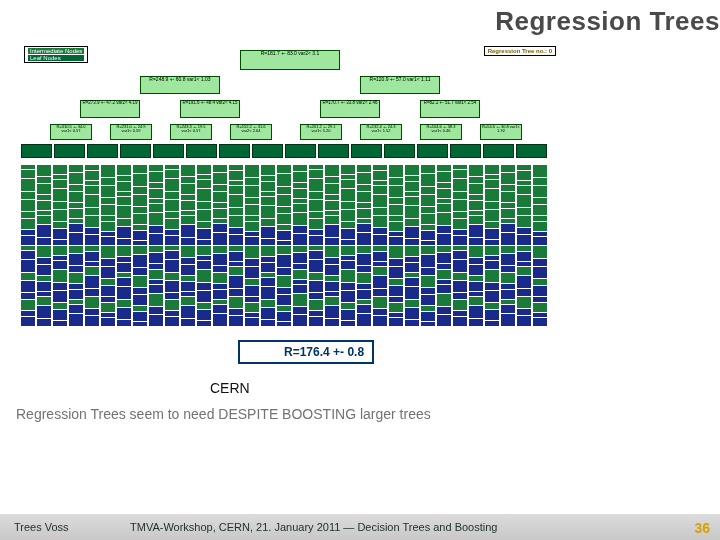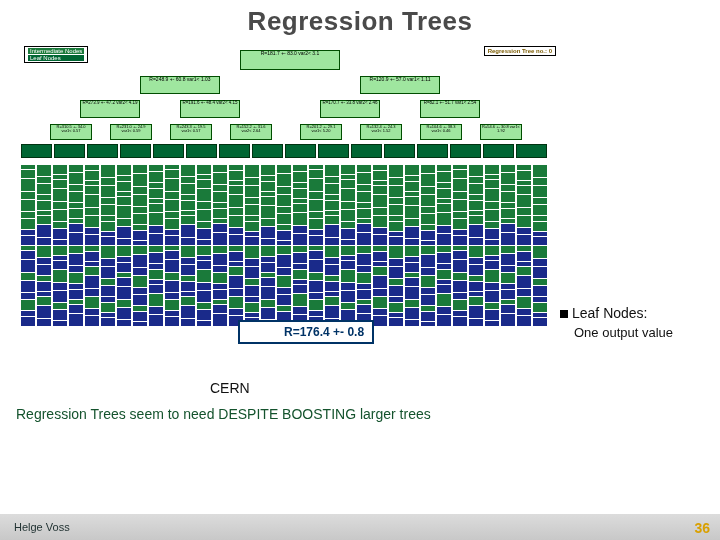--- a/index.html
+++ b/index.html
@@ -1,43 +1,43 @@
 <!DOCTYPE html>
 <html><head>
 <meta charset="utf-8">
 <style>
   * { margin: 0; padding: 0; box-sizing: border-box; }
   html, body { width: 720px; height: 540px; font-family: Arial, Helvetica, sans-serif; background: #fff; overflow: hidden; }
   .slide { width: 720px; height: 540px; position: relative; }
-  .title { text-align: center; font-size: 26px; font-weight: bold; color: #4a4a4a; padding-top: 6px; letter-spacing: 0.5px; }
+  .title { text-align: right; font-size: 26px; font-weight: bold; color: #4a4a4a; padding-top: 6px; letter-spacing: 0.5px; }
   .figure { position: absolute; top: 44px; left: 20px; width: 540px; height: 330px; background: #fff; }
   .legend-box { position: absolute; background: #fff; border: 1px solid #000; font-size: 6px; padding: 1px 3px; }
   .legend-left { top: 2px; left: 4px; }
   .legend-right { top: 2px; right: 4px; color: #7a5a00; font-weight: bold; }
   .tree { position: absolute; top: 0; left: 0; width: 540px; height: 330px; }
   .node { position: absolute; text-align: center; font-size: 5px; color: #000; line-height: 1.1; border: 1px solid #004d00; }
   .node.green { background: #9fe69f; }
   .node.root { top: 6px; left: 220px; width: 100px; height: 20px; }
   .node.l1 { width: 80px; height: 18px; top: 32px; }
   .node.l2 { width: 60px; height: 18px; top: 56px; font-size: 4.5px; }
   .node.l3 { width: 42px; height: 16px; top: 80px; font-size: 4px; }
   .leafrow { position: absolute; top: 100px; left: 0; width: 540px; height: 16px; }
   .leaf { display: inline-block; width: 31px; height: 14px; margin: 0 1px; background: #006633; border: 1px solid #003311; color: #fff; font-size: 3px; text-align: center; vertical-align: top; }
   .deep { position: absolute; top: 120px; left: 0; width: 540px; height: 200px; overflow: hidden; }
   .deep-col { display: inline-block; width: 16px; height: 200px; vertical-align: top; }
   .deep-seg { width: 14px; margin: 1px auto; }
   .seg-g { background: #1a7a3a; }
   .seg-b { background: #1a2a8a; }
   .zoom-box { position: absolute; background: #fff; border: 2px solid #003366; color: #003366; font-weight: bold; text-align: center; font-size: 12px; padding: 3px 8px; }
-  .zoom-main { top: 320px; left: 238px; padding-left: 44px; }
+  .zoom-main { top: 340px; left: 238px; padding-left: 44px; }
   .zoom-label { position: absolute; top: 380px; left: 210px; font-size: 14px; color: #111; }
   .bullet-area { position: absolute; top: 305px; left: 560px; width: 150px; font-size: 14px; color: #111; }
   .bullet-area .sq { display: inline-block; width: 8px; height: 8px; background: #000; margin-right: 4px; vertical-align: 0px; }
   .bullet-area .sub { margin-left: 14px; margin-top: 4px; font-size: 13px; }
-  .body-text { position: absolute; top: 406px; left: 16px; font-size: 14px; color: #14532d; }
+  .body-text { position: absolute; top: 406px; left: 16px; font-size: 14px; color: #737373; }
   .footer { position: absolute; bottom: 0; left: 0; width: 720px; height: 26px; background: linear-gradient(#dcdcdc,#c8c8c8); font-size: 11px; color: #233; display: flex; align-items: center; }
   .footer .author { padding-left: 14px; width: 120px; }
   .footer .mid { flex: 1; text-align: left; padding-left: 10px; }
   .footer .num { position: absolute; right: 10px; bottom: 4px; color: #d9a000; font-weight: bold; font-size: 14px; }
 </style>
 </head>
 <body>
 
 <div class="slide">
   <div class="title">Regression Trees</div>
@@ -82,24 +82,21 @@
 var1&lt; 1.92</div>
 
       <div class="leafrow" id="leafrow"><div class="leaf"></div><div class="leaf"></div><div class="leaf"></div><div class="leaf"></div><div class="leaf"></div><div class="leaf"></div><div class="leaf"></div><div class="leaf"></div><div class="leaf"></div><div class="leaf"></div><div class="leaf"></div><div class="leaf"></div><div class="leaf"></div><div class="leaf"></div><div class="leaf"></div><div class="leaf"></div></div>
       <div class="deep" id="deep"><div class="deep-col"><div class="deep-seg seg-g" style="height: 4px;"></div><div class="deep-seg seg-g" style="height: 8px;"></div><div class="deep-seg seg-g" style="height: 12px;"></div><div class="deep-seg seg-g" style="height: 7px;"></div><div class="deep-seg seg-g" style="height: 11px;"></div><div class="deep-seg seg-g" style="height: 6px;"></div><div class="deep-seg seg-g" style="height: 10px;"></div><div class="deep-seg seg-b" style="height: 5px;"></div><div class="deep-seg seg-b" style="height: 9px;"></div><div class="deep-seg seg-g" style="height: 4px;"></div><div class="deep-seg seg-b" style="height: 8px;"></div><div class="deep-seg seg-b" style="height: 12px;"></div><div class="deep-seg seg-g" style="height: 7px;"></div><div class="deep-seg seg-b" style="height: 11px;"></div><div class="deep-seg seg-b" style="height: 6px;"></div><div class="deep-seg seg-g" style="height: 10px;"></div><div class="deep-seg seg-b" style="height: 5px;"></div><div class="deep-seg seg-b" style="height: 9px;"></div></div><div class="deep-col"><div class="deep-seg seg-g" style="height: 11px;"></div><div class="deep-seg seg-g" style="height: 6px;"></div><div class="deep-seg seg-g" style="height: 10px;"></div><div class="deep-seg seg-g" style="height: 5px;"></div><div class="deep-seg seg-g" style="height: 9px;"></div><div class="deep-seg seg-g" style="height: 4px;"></div><div class="deep-seg seg-g" style="height: 8px;"></div><div class="deep-seg seg-b" style="height: 12px;"></div><div class="deep-seg seg-b" style="height: 7px;"></div><div class="deep-seg seg-g" style="height: 11px;"></div><div class="deep-seg seg-b" style="height: 6px;"></div><div class="deep-seg seg-b" style="height: 10px;"></div><div class="deep-seg seg-g" style="height: 5px;"></div><div class="deep-seg seg-b" style="height: 9px;"></div><div class="deep-seg seg-b" style="height: 4px;"></div><div class="deep-seg seg-g" style="height: 8px;"></div><div class="deep-seg seg-b" style="height: 12px;"></div><div class="deep-seg seg-b" style="height: 7px;"></div></div><div class="deep-col"><div class="deep-seg seg-g" style="height: 9px;"></div><div class="deep-seg seg-g" style="height: 4px;"></div><div class="deep-seg seg-g" style="height: 8px;"></div><div class="deep-seg seg-g" style="height: 12px;"></div><div class="deep-seg seg-g" style="height: 7px;"></div><div class="deep-seg seg-g" style="height: 11px;"></div><div class="deep-seg seg-g" style="height: 6px;"></div><div class="deep-seg seg-b" style="height: 10px;"></div><div class="deep-seg seg-b" style="height: 5px;"></div><div class="deep-seg seg-g" style="height: 9px;"></div><div class="deep-seg seg-b" style="height: 4px;"></div><div class="deep-seg seg-b" style="height: 8px;"></div><div class="deep-seg seg-g" style="height: 12px;"></div><div class="deep-seg seg-b" style="height: 7px;"></div><div class="deep-seg seg-b" style="height: 11px;"></div><div class="deep-seg seg-g" style="height: 6px;"></div><div class="deep-seg seg-b" style="height: 10px;"></div><div class="deep-seg seg-b" style="height: 5px;"></div></div><div class="deep-col"><div class="deep-seg seg-g" style="height: 7px;"></div><div class="deep-seg seg-g" style="height: 11px;"></div><div class="deep-seg seg-g" style="height: 6px;"></div><div class="deep-seg seg-g" style="height: 10px;"></div><div class="deep-seg seg-g" style="height: 5px;"></div><div class="deep-seg seg-g" style="height: 9px;"></div><div class="deep-seg seg-g" style="height: 4px;"></div><div class="deep-seg seg-b" style="height: 8px;"></div><div class="deep-seg seg-b" style="height: 12px;"></div><div class="deep-seg seg-g" style="height: 7px;"></div><div class="deep-seg seg-b" style="height: 11px;"></div><div class="deep-seg seg-b" style="height: 6px;"></div><div class="deep-seg seg-g" style="height: 10px;"></div><div class="deep-seg seg-b" style="height: 5px;"></div><div class="deep-seg seg-b" style="height: 9px;"></div><div class="deep-seg seg-g" style="height: 4px;"></div><div class="deep-seg seg-b" style="height: 8px;"></div><div class="deep-seg seg-b" style="height: 12px;"></div></div><div class="deep-col"><div class="deep-seg seg-g" style="height: 5px;"></div><div class="deep-seg seg-g" style="height: 9px;"></div><div class="deep-seg seg-g" style="height: 4px;"></div><div class="deep-seg seg-g" style="height: 8px;"></div><div class="deep-seg seg-g" style="height: 12px;"></div><div class="deep-seg seg-g" style="height: 7px;"></div><div class="deep-seg seg-g" style="height: 11px;"></div><div class="deep-seg seg-b" style="height: 6px;"></div><div class="deep-seg seg-b" style="height: 10px;"></div><div class="deep-seg seg-g" style="height: 5px;"></div><div class="deep-seg seg-b" style="height: 9px;"></div><div class="deep-seg seg-b" style="height: 4px;"></div><div class="deep-seg seg-g" style="height: 8px;"></div><div class="deep-seg seg-b" style="height: 12px;"></div><div class="deep-seg seg-b" style="height: 7px;"></div><div class="deep-seg seg-g" style="height: 11px;"></div><div class="deep-seg seg-b" style="height: 6px;"></div><div class="deep-seg seg-b" style="height: 10px;"></div></div><div class="deep-col"><div class="deep-seg seg-g" style="height: 12px;"></div><div class="deep-seg seg-g" style="height: 7px;"></div><div class="deep-seg seg-g" style="height: 11px;"></div><div class="deep-seg seg-g" style="height: 6px;"></div><div class="deep-seg seg-g" style="height: 10px;"></div><div class="deep-seg seg-g" style="height: 5px;"></div><div class="deep-seg seg-g" style="height: 9px;"></div><div class="deep-seg seg-b" style="height: 4px;"></div><div class="deep-seg seg-b" style="height: 8px;"></div><div class="deep-seg seg-g" style="height: 12px;"></div><div class="deep-seg seg-b" style="height: 7px;"></div><div class="deep-seg seg-b" style="height: 11px;"></div><div class="deep-seg seg-g" style="height: 6px;"></div><div class="deep-seg seg-b" style="height: 10px;"></div><div class="deep-seg seg-b" style="height: 5px;"></div><div class="deep-seg seg-g" style="height: 9px;"></div><div class="deep-seg seg-b" style="height: 4px;"></div><div class="deep-seg seg-b" style="height: 8px;"></div></div><div class="deep-col"><div class="deep-seg seg-g" style="height: 10px;"></div><div class="deep-seg seg-g" style="height: 5px;"></div><div class="deep-seg seg-g" style="height: 9px;"></div><div class="deep-seg seg-g" style="height: 4px;"></div><div class="deep-seg seg-g" style="height: 8px;"></div><div class="deep-seg seg-g" style="height: 12px;"></div><div class="deep-seg seg-g" style="height: 7px;"></div><div class="deep-seg seg-b" style="height: 11px;"></div><div class="deep-seg seg-b" style="height: 6px;"></div><div class="deep-seg seg-g" style="height: 10px;"></div><div class="deep-seg seg-b" style="height: 5px;"></div><div class="deep-seg seg-b" style="height: 9px;"></div><div class="deep-seg seg-g" style="height: 4px;"></div><div class="deep-seg seg-b" style="height: 8px;"></div><div class="deep-seg seg-b" style="height: 12px;"></div><div class="deep-seg seg-g" style="height: 7px;"></div><div class="deep-seg seg-b" style="height: 11px;"></div><div class="deep-seg seg-b" style="height: 6px;"></div></div><div class="deep-col"><div class="deep-seg seg-g" style="height: 8px;"></div><div class="deep-seg seg-g" style="height: 12px;"></div><div class="deep-seg seg-g" style="height: 7px;"></div><div class="deep-seg seg-g" style="height: 11px;"></div><div class="deep-seg seg-g" style="height: 6px;"></div><div class="deep-seg seg-g" style="height: 10px;"></div><div class="deep-seg seg-g" style="height: 5px;"></div><div class="deep-seg seg-b" style="height: 9px;"></div><div class="deep-seg seg-b" style="height: 4px;"></div><div class="deep-seg seg-g" style="height: 8px;"></div><div class="deep-seg seg-b" style="height: 12px;"></div><div class="deep-seg seg-b" style="height: 7px;"></div><div class="deep-seg seg-g" style="height: 11px;"></div><div class="deep-seg seg-b" style="height: 6px;"></div><div class="deep-seg seg-b" style="height: 10px;"></div><div class="deep-seg seg-g" style="height: 5px;"></div><div class="deep-seg seg-b" style="height: 9px;"></div><div class="deep-seg seg-b" style="height: 4px;"></div></div><div class="deep-col"><div class="deep-seg seg-g" style="height: 6px;"></div><div class="deep-seg seg-g" style="height: 10px;"></div><div class="deep-seg seg-g" style="height: 5px;"></div><div class="deep-seg seg-g" style="height: 9px;"></div><div class="deep-seg seg-g" style="height: 4px;"></div><div class="deep-seg seg-g" style="height: 8px;"></div><div class="deep-seg seg-g" style="height: 12px;"></div><div class="deep-seg seg-b" style="height: 7px;"></div><div class="deep-seg seg-b" style="height: 11px;"></div><div class="deep-seg seg-g" style="height: 6px;"></div><div class="deep-seg seg-b" style="height: 10px;"></div><div class="deep-seg seg-b" style="height: 5px;"></div><div class="deep-seg seg-g" style="height: 9px;"></div><div class="deep-seg seg-b" style="height: 4px;"></div><div class="deep-seg seg-b" style="height: 8px;"></div><div class="deep-seg seg-g" style="height: 12px;"></div><div class="deep-seg seg-b" style="height: 7px;"></div><div class="deep-seg seg-b" style="height: 11px;"></div></div><div class="deep-col"><div class="deep-seg seg-g" style="height: 4px;"></div><div class="deep-seg seg-g" style="height: 8px;"></div><div class="deep-seg seg-g" style="height: 12px;"></div><div class="deep-seg seg-g" style="height: 7px;"></div><div class="deep-seg seg-g" style="height: 11px;"></div><div class="deep-seg seg-g" style="height: 6px;"></div><div class="deep-seg seg-g" style="height: 10px;"></div><div class="deep-seg seg-b" style="height: 5px;"></div><div class="deep-seg seg-b" style="height: 9px;"></div><div class="deep-seg seg-g" style="height: 4px;"></div><div class="deep-seg seg-b" style="height: 8px;"></div><div class="deep-seg seg-b" style="height: 12px;"></div><div class="deep-seg seg-g" style="height: 7px;"></div><div class="deep-seg seg-b" style="height: 11px;"></div><div class="deep-seg seg-b" style="height: 6px;"></div><div class="deep-seg seg-g" style="height: 10px;"></div><div class="deep-seg seg-b" style="height: 5px;"></div><div class="deep-seg seg-b" style="height: 9px;"></div></div><div class="deep-col"><div class="deep-seg seg-g" style="height: 11px;"></div><div class="deep-seg seg-g" style="height: 6px;"></div><div class="deep-seg seg-g" style="height: 10px;"></div><div class="deep-seg seg-g" style="height: 5px;"></div><div class="deep-seg seg-g" style="height: 9px;"></div><div class="deep-seg seg-g" style="height: 4px;"></div><div class="deep-seg seg-g" style="height: 8px;"></div><div class="deep-seg seg-b" style="height: 12px;"></div><div class="deep-seg seg-b" style="height: 7px;"></div><div class="deep-seg seg-g" style="height: 11px;"></div><div class="deep-seg seg-b" style="height: 6px;"></div><div class="deep-seg seg-b" style="height: 10px;"></div><div class="deep-seg seg-g" style="height: 5px;"></div><div class="deep-seg seg-b" style="height: 9px;"></div><div class="deep-seg seg-b" style="height: 4px;"></div><div class="deep-seg seg-g" style="height: 8px;"></div><div class="deep-seg seg-b" style="height: 12px;"></div><div class="deep-seg seg-b" style="height: 7px;"></div></div><div class="deep-col"><div class="deep-seg seg-g" style="height: 9px;"></div><div class="deep-seg seg-g" style="height: 4px;"></div><div class="deep-seg seg-g" style="height: 8px;"></div><div class="deep-seg seg-g" style="height: 12px;"></div><div class="deep-seg seg-g" style="height: 7px;"></div><div class="deep-seg seg-g" style="height: 11px;"></div><div class="deep-seg seg-g" style="height: 6px;"></div><div class="deep-seg seg-b" style="height: 10px;"></div><div class="deep-seg seg-b" style="height: 5px;"></div><div class="deep-seg seg-g" style="height: 9px;"></div><div class="deep-seg seg-b" style="height: 4px;"></div><div class="deep-seg seg-b" style="height: 8px;"></div><div class="deep-seg seg-g" style="height: 12px;"></div><div class="deep-seg seg-b" style="height: 7px;"></div><div class="deep-seg seg-b" style="height: 11px;"></div><div class="deep-seg seg-g" style="height: 6px;"></div><div class="deep-seg seg-b" style="height: 10px;"></div><div class="deep-seg seg-b" style="height: 5px;"></div></div><div class="deep-col"><div class="deep-seg seg-g" style="height: 7px;"></div><div class="deep-seg seg-g" style="height: 11px;"></div><div class="deep-seg seg-g" style="height: 6px;"></div><div class="deep-seg seg-g" style="height: 10px;"></div><div class="deep-seg seg-g" style="height: 5px;"></div><div class="deep-seg seg-g" style="height: 9px;"></div><div class="deep-seg seg-g" style="height: 4px;"></div><div class="deep-seg seg-b" style="height: 8px;"></div><div class="deep-seg seg-b" style="height: 12px;"></div><div class="deep-seg seg-g" style="height: 7px;"></div><div class="deep-seg seg-b" style="height: 11px;"></div><div class="deep-seg seg-b" style="height: 6px;"></div><div class="deep-seg seg-g" style="height: 10px;"></div><div class="deep-seg seg-b" style="height: 5px;"></div><div class="deep-seg seg-b" style="height: 9px;"></div><div class="deep-seg seg-g" style="height: 4px;"></div><div class="deep-seg seg-b" style="height: 8px;"></div><div class="deep-seg seg-b" style="height: 12px;"></div></div><div class="deep-col"><div class="deep-seg seg-g" style="height: 5px;"></div><div class="deep-seg seg-g" style="height: 9px;"></div><div class="deep-seg seg-g" style="height: 4px;"></div><div class="deep-seg seg-g" style="height: 8px;"></div><div class="deep-seg seg-g" style="height: 12px;"></div><div class="deep-seg seg-g" style="height: 7px;"></div><div class="deep-seg seg-g" style="height: 11px;"></div><div class="deep-seg seg-b" style="height: 6px;"></div><div class="deep-seg seg-b" style="height: 10px;"></div><div class="deep-seg seg-g" style="height: 5px;"></div><div class="deep-seg seg-b" style="height: 9px;"></div><div class="deep-seg seg-b" style="height: 4px;"></div><div class="deep-seg seg-g" style="height: 8px;"></div><div class="deep-seg seg-b" style="height: 12px;"></div><div class="deep-seg seg-b" style="height: 7px;"></div><div class="deep-seg seg-g" style="height: 11px;"></div><div class="deep-seg seg-b" style="height: 6px;"></div><div class="deep-seg seg-b" style="height: 10px;"></div></div><div class="deep-col"><div class="deep-seg seg-g" style="height: 12px;"></div><div class="deep-seg seg-g" style="height: 7px;"></div><div class="deep-seg seg-g" style="height: 11px;"></div><div class="deep-seg seg-g" style="height: 6px;"></div><div class="deep-seg seg-g" style="height: 10px;"></div><div class="deep-seg seg-g" style="height: 5px;"></div><div class="deep-seg seg-g" style="height: 9px;"></div><div class="deep-seg seg-b" style="height: 4px;"></div><div class="deep-seg seg-b" style="height: 8px;"></div><div class="deep-seg seg-g" style="height: 12px;"></div><div class="deep-seg seg-b" style="height: 7px;"></div><div class="deep-seg seg-b" style="height: 11px;"></div><div class="deep-seg seg-g" style="height: 6px;"></div><div class="deep-seg seg-b" style="height: 10px;"></div><div class="deep-seg seg-b" style="height: 5px;"></div><div class="deep-seg seg-g" style="height: 9px;"></div><div class="deep-seg seg-b" style="height: 4px;"></div><div class="deep-seg seg-b" style="height: 8px;"></div></div><div class="deep-col"><div class="deep-seg seg-g" style="height: 10px;"></div><div class="deep-seg seg-g" style="height: 5px;"></div><div class="deep-seg seg-g" style="height: 9px;"></div><div class="deep-seg seg-g" style="height: 4px;"></div><div class="deep-seg seg-g" style="height: 8px;"></div><div class="deep-seg seg-g" style="height: 12px;"></div><div class="deep-seg seg-g" style="height: 7px;"></div><div class="deep-seg seg-b" style="height: 11px;"></div><div class="deep-seg seg-b" style="height: 6px;"></div><div class="deep-seg seg-g" style="height: 10px;"></div><div class="deep-seg seg-b" style="height: 5px;"></div><div class="deep-seg seg-b" style="height: 9px;"></div><div class="deep-seg seg-g" style="height: 4px;"></div><div class="deep-seg seg-b" style="height: 8px;"></div><div class="deep-seg seg-b" style="height: 12px;"></div><div class="deep-seg seg-g" style="height: 7px;"></div><div class="deep-seg seg-b" style="height: 11px;"></div><div class="deep-seg seg-b" style="height: 6px;"></div></div><div class="deep-col"><div class="deep-seg seg-g" style="height: 8px;"></div><div class="deep-seg seg-g" style="height: 12px;"></div><div class="deep-seg seg-g" style="height: 7px;"></div><div class="deep-seg seg-g" style="height: 11px;"></div><div class="deep-seg seg-g" style="height: 6px;"></div><div class="deep-seg seg-g" style="height: 10px;"></div><div class="deep-seg seg-g" style="height: 5px;"></div><div class="deep-seg seg-b" style="height: 9px;"></div><div class="deep-seg seg-b" style="height: 4px;"></div><div class="deep-seg seg-g" style="height: 8px;"></div><div class="deep-seg seg-b" style="height: 12px;"></div><div class="deep-seg seg-b" style="height: 7px;"></div><div class="deep-seg seg-g" style="height: 11px;"></div><div class="deep-seg seg-b" style="height: 6px;"></div><div class="deep-seg seg-b" style="height: 10px;"></div><div class="deep-seg seg-g" style="height: 5px;"></div><div class="deep-seg seg-b" style="height: 9px;"></div><div class="deep-seg seg-b" style="height: 4px;"></div></div><div class="deep-col"><div class="deep-seg seg-g" style="height: 6px;"></div><div class="deep-seg seg-g" style="height: 10px;"></div><div class="deep-seg seg-g" style="height: 5px;"></div><div class="deep-seg seg-g" style="height: 9px;"></div><div class="deep-seg seg-g" style="height: 4px;"></div><div class="deep-seg seg-g" style="height: 8px;"></div><div class="deep-seg seg-g" style="height: 12px;"></div><div class="deep-seg seg-b" style="height: 7px;"></div><div class="deep-seg seg-b" style="height: 11px;"></div><div class="deep-seg seg-g" style="height: 6px;"></div><div class="deep-seg seg-b" style="height: 10px;"></div><div class="deep-seg seg-b" style="height: 5px;"></div><div class="deep-seg seg-g" style="height: 9px;"></div><div class="deep-seg seg-b" style="height: 4px;"></div><div class="deep-seg seg-b" style="height: 8px;"></div><div class="deep-seg seg-g" style="height: 12px;"></div><div class="deep-seg seg-b" style="height: 7px;"></div><div class="deep-seg seg-b" style="height: 11px;"></div></div><div class="deep-col"><div class="deep-seg seg-g" style="height: 4px;"></div><div class="deep-seg seg-g" style="height: 8px;"></div><div class="deep-seg seg-g" style="height: 12px;"></div><div class="deep-seg seg-g" style="height: 7px;"></div><div class="deep-seg seg-g" style="height: 11px;"></div><div class="deep-seg seg-g" style="height: 6px;"></div><div class="deep-seg seg-g" style="height: 10px;"></div><div class="deep-seg seg-b" style="height: 5px;"></div><div class="deep-seg seg-b" style="height: 9px;"></div><div class="deep-seg seg-g" style="height: 4px;"></div><div class="deep-seg seg-b" style="height: 8px;"></div><div class="deep-seg seg-b" style="height: 12px;"></div><div class="deep-seg seg-g" style="height: 7px;"></div><div class="deep-seg seg-b" style="height: 11px;"></div><div class="deep-seg seg-b" style="height: 6px;"></div><div class="deep-seg seg-g" style="height: 10px;"></div><div class="deep-seg seg-b" style="height: 5px;"></div><div class="deep-seg seg-b" style="height: 9px;"></div></div><div class="deep-col"><div class="deep-seg seg-g" style="height: 11px;"></div><div class="deep-seg seg-g" style="height: 6px;"></div><div class="deep-seg seg-g" style="height: 10px;"></div><div class="deep-seg seg-g" style="height: 5px;"></div><div class="deep-seg seg-g" style="height: 9px;"></div><div class="deep-seg seg-g" style="height: 4px;"></div><div class="deep-seg seg-g" style="height: 8px;"></div><div class="deep-seg seg-b" style="height: 12px;"></div><div class="deep-seg seg-b" style="height: 7px;"></div><div class="deep-seg seg-g" style="height: 11px;"></div><div class="deep-seg seg-b" style="height: 6px;"></div><div class="deep-seg seg-b" style="height: 10px;"></div><div class="deep-seg seg-g" style="height: 5px;"></div><div class="deep-seg seg-b" style="height: 9px;"></div><div class="deep-seg seg-b" style="height: 4px;"></div><div class="deep-seg seg-g" style="height: 8px;"></div><div class="deep-seg seg-b" style="height: 12px;"></div><div class="deep-seg seg-b" style="height: 7px;"></div></div><div class="deep-col"><div class="deep-seg seg-g" style="height: 9px;"></div><div class="deep-seg seg-g" style="height: 4px;"></div><div class="deep-seg seg-g" style="height: 8px;"></div><div class="deep-seg seg-g" style="height: 12px;"></div><div class="deep-seg seg-g" style="height: 7px;"></div><div class="deep-seg seg-g" style="height: 11px;"></div><div class="deep-seg seg-g" style="height: 6px;"></div><div class="deep-seg seg-b" style="height: 10px;"></div><div class="deep-seg seg-b" style="height: 5px;"></div><div class="deep-seg seg-g" style="height: 9px;"></div><div class="deep-seg seg-b" style="height: 4px;"></div><div class="deep-seg seg-b" style="height: 8px;"></div><div class="deep-seg seg-g" style="height: 12px;"></div><div class="deep-seg seg-b" style="height: 7px;"></div><div class="deep-seg seg-b" style="height: 11px;"></div><div class="deep-seg seg-g" style="height: 6px;"></div><div class="deep-seg seg-b" style="height: 10px;"></div><div class="deep-seg seg-b" style="height: 5px;"></div></div><div class="deep-col"><div class="deep-seg seg-g" style="height: 7px;"></div><div class="deep-seg seg-g" style="height: 11px;"></div><div class="deep-seg seg-g" style="height: 6px;"></div><div class="deep-seg seg-g" style="height: 10px;"></div><div class="deep-seg seg-g" style="height: 5px;"></div><div class="deep-seg seg-g" style="height: 9px;"></div><div class="deep-seg seg-g" style="height: 4px;"></div><div class="deep-seg seg-b" style="height: 8px;"></div><div class="deep-seg seg-b" style="height: 12px;"></div><div class="deep-seg seg-g" style="height: 7px;"></div><div class="deep-seg seg-b" style="height: 11px;"></div><div class="deep-seg seg-b" style="height: 6px;"></div><div class="deep-seg seg-g" style="height: 10px;"></div><div class="deep-seg seg-b" style="height: 5px;"></div><div class="deep-seg seg-b" style="height: 9px;"></div><div class="deep-seg seg-g" style="height: 4px;"></div><div class="deep-seg seg-b" style="height: 8px;"></div><div class="deep-seg seg-b" style="height: 12px;"></div></div><div class="deep-col"><div class="deep-seg seg-g" style="height: 5px;"></div><div class="deep-seg seg-g" style="height: 9px;"></div><div class="deep-seg seg-g" style="height: 4px;"></div><div class="deep-seg seg-g" style="height: 8px;"></div><div class="deep-seg seg-g" style="height: 12px;"></div><div class="deep-seg seg-g" style="height: 7px;"></div><div class="deep-seg seg-g" style="height: 11px;"></div><div class="deep-seg seg-b" style="height: 6px;"></div><div class="deep-seg seg-b" style="height: 10px;"></div><div class="deep-seg seg-g" style="height: 5px;"></div><div class="deep-seg seg-b" style="height: 9px;"></div><div class="deep-seg seg-b" style="height: 4px;"></div><div class="deep-seg seg-g" style="height: 8px;"></div><div class="deep-seg seg-b" style="height: 12px;"></div><div class="deep-seg seg-b" style="height: 7px;"></div><div class="deep-seg seg-g" style="height: 11px;"></div><div class="deep-seg seg-b" style="height: 6px;"></div><div class="deep-seg seg-b" style="height: 10px;"></div></div><div class="deep-col"><div class="deep-seg seg-g" style="height: 12px;"></div><div class="deep-seg seg-g" style="height: 7px;"></div><div class="deep-seg seg-g" style="height: 11px;"></div><div class="deep-seg seg-g" style="height: 6px;"></div><div class="deep-seg seg-g" style="height: 10px;"></div><div class="deep-seg seg-g" style="height: 5px;"></div><div class="deep-seg seg-g" style="height: 9px;"></div><div class="deep-seg seg-b" style="height: 4px;"></div><div class="deep-seg seg-b" style="height: 8px;"></div><div class="deep-seg seg-g" style="height: 12px;"></div><div class="deep-seg seg-b" style="height: 7px;"></div><div class="deep-seg seg-b" style="height: 11px;"></div><div class="deep-seg seg-g" style="height: 6px;"></div><div class="deep-seg seg-b" style="height: 10px;"></div><div class="deep-seg seg-b" style="height: 5px;"></div><div class="deep-seg seg-g" style="height: 9px;"></div><div class="deep-seg seg-b" style="height: 4px;"></div><div class="deep-seg seg-b" style="height: 8px;"></div></div><div class="deep-col"><div class="deep-seg seg-g" style="height: 10px;"></div><div class="deep-seg seg-g" style="height: 5px;"></div><div class="deep-seg seg-g" style="height: 9px;"></div><div class="deep-seg seg-g" style="height: 4px;"></div><div class="deep-seg seg-g" style="height: 8px;"></div><div class="deep-seg seg-g" style="height: 12px;"></div><div class="deep-seg seg-g" style="height: 7px;"></div><div class="deep-seg seg-b" style="height: 11px;"></div><div class="deep-seg seg-b" style="height: 6px;"></div><div class="deep-seg seg-g" style="height: 10px;"></div><div class="deep-seg seg-b" style="height: 5px;"></div><div class="deep-seg seg-b" style="height: 9px;"></div><div class="deep-seg seg-g" style="height: 4px;"></div><div class="deep-seg seg-b" style="height: 8px;"></div><div class="deep-seg seg-b" style="height: 12px;"></div><div class="deep-seg seg-g" style="height: 7px;"></div><div class="deep-seg seg-b" style="height: 11px;"></div><div class="deep-seg seg-b" style="height: 6px;"></div></div><div class="deep-col"><div class="deep-seg seg-g" style="height: 8px;"></div><div class="deep-seg seg-g" style="height: 12px;"></div><div class="deep-seg seg-g" style="height: 7px;"></div><div class="deep-seg seg-g" style="height: 11px;"></div><div class="deep-seg seg-g" style="height: 6px;"></div><div class="deep-seg seg-g" style="height: 10px;"></div><div class="deep-seg seg-g" style="height: 5px;"></div><div class="deep-seg seg-b" style="height: 9px;"></div><div class="deep-seg seg-b" style="height: 4px;"></div><div class="deep-seg seg-g" style="height: 8px;"></div><div class="deep-seg seg-b" style="height: 12px;"></div><div class="deep-seg seg-b" style="height: 7px;"></div><div class="deep-seg seg-g" style="height: 11px;"></div><div class="deep-seg seg-b" style="height: 6px;"></div><div class="deep-seg seg-b" style="height: 10px;"></div><div class="deep-seg seg-g" style="height: 5px;"></div><div class="deep-seg seg-b" style="height: 9px;"></div><div class="deep-seg seg-b" style="height: 4px;"></div></div><div class="deep-col"><div class="deep-seg seg-g" style="height: 6px;"></div><div class="deep-seg seg-g" style="height: 10px;"></div><div class="deep-seg seg-g" style="height: 5px;"></div><div class="deep-seg seg-g" style="height: 9px;"></div><div class="deep-seg seg-g" style="height: 4px;"></div><div class="deep-seg seg-g" style="height: 8px;"></div><div class="deep-seg seg-g" style="height: 12px;"></div><div class="deep-seg seg-b" style="height: 7px;"></div><div class="deep-seg seg-b" style="height: 11px;"></div><div class="deep-seg seg-g" style="height: 6px;"></div><div class="deep-seg seg-b" style="height: 10px;"></div><div class="deep-seg seg-b" style="height: 5px;"></div><div class="deep-seg seg-g" style="height: 9px;"></div><div class="deep-seg seg-b" style="height: 4px;"></div><div class="deep-seg seg-b" style="height: 8px;"></div><div class="deep-seg seg-g" style="height: 12px;"></div><div class="deep-seg seg-b" style="height: 7px;"></div><div class="deep-seg seg-b" style="height: 11px;"></div></div><div class="deep-col"><div class="deep-seg seg-g" style="height: 4px;"></div><div class="deep-seg seg-g" style="height: 8px;"></div><div class="deep-seg seg-g" style="height: 12px;"></div><div class="deep-seg seg-g" style="height: 7px;"></div><div class="deep-seg seg-g" style="height: 11px;"></div><div class="deep-seg seg-g" style="height: 6px;"></div><div class="deep-seg seg-g" style="height: 10px;"></div><div class="deep-seg seg-b" style="height: 5px;"></div><div class="deep-seg seg-b" style="height: 9px;"></div><div class="deep-seg seg-g" style="height: 4px;"></div><div class="deep-seg seg-b" style="height: 8px;"></div><div class="deep-seg seg-b" style="height: 12px;"></div><div class="deep-seg seg-g" style="height: 7px;"></div><div class="deep-seg seg-b" style="height: 11px;"></div><div class="deep-seg seg-b" style="height: 6px;"></div><div class="deep-seg seg-g" style="height: 10px;"></div><div class="deep-seg seg-b" style="height: 5px;"></div><div class="deep-seg seg-b" style="height: 9px;"></div></div><div class="deep-col"><div class="deep-seg seg-g" style="height: 11px;"></div><div class="deep-seg seg-g" style="height: 6px;"></div><div class="deep-seg seg-g" style="height: 10px;"></div><div class="deep-seg seg-g" style="height: 5px;"></div><div class="deep-seg seg-g" style="height: 9px;"></div><div class="deep-seg seg-g" style="height: 4px;"></div><div class="deep-seg seg-g" style="height: 8px;"></div><div class="deep-seg seg-b" style="height: 12px;"></div><div class="deep-seg seg-b" style="height: 7px;"></div><div class="deep-seg seg-g" style="height: 11px;"></div><div class="deep-seg seg-b" style="height: 6px;"></div><div class="deep-seg seg-b" style="height: 10px;"></div><div class="deep-seg seg-g" style="height: 5px;"></div><div class="deep-seg seg-b" style="height: 9px;"></div><div class="deep-seg seg-b" style="height: 4px;"></div><div class="deep-seg seg-g" style="height: 8px;"></div><div class="deep-seg seg-b" style="height: 12px;"></div><div class="deep-seg seg-b" style="height: 7px;"></div></div><div class="deep-col"><div class="deep-seg seg-g" style="height: 9px;"></div><div class="deep-seg seg-g" style="height: 4px;"></div><div class="deep-seg seg-g" style="height: 8px;"></div><div class="deep-seg seg-g" style="height: 12px;"></div><div class="deep-seg seg-g" style="height: 7px;"></div><div class="deep-seg seg-g" style="height: 11px;"></div><div class="deep-seg seg-g" style="height: 6px;"></div><div class="deep-seg seg-b" style="height: 10px;"></div><div class="deep-seg seg-b" style="height: 5px;"></div><div class="deep-seg seg-g" style="height: 9px;"></div><div class="deep-seg seg-b" style="height: 4px;"></div><div class="deep-seg seg-b" style="height: 8px;"></div><div class="deep-seg seg-g" style="height: 12px;"></div><div class="deep-seg seg-b" style="height: 7px;"></div><div class="deep-seg seg-b" style="height: 11px;"></div><div class="deep-seg seg-g" style="height: 6px;"></div><div class="deep-seg seg-b" style="height: 10px;"></div><div class="deep-seg seg-b" style="height: 5px;"></div></div><div class="deep-col"><div class="deep-seg seg-g" style="height: 7px;"></div><div class="deep-seg seg-g" style="height: 11px;"></div><div class="deep-seg seg-g" style="height: 6px;"></div><div class="deep-seg seg-g" style="height: 10px;"></div><div class="deep-seg seg-g" style="height: 5px;"></div><div class="deep-seg seg-g" style="height: 9px;"></div><div class="deep-seg seg-g" style="height: 4px;"></div><div class="deep-seg seg-b" style="height: 8px;"></div><div class="deep-seg seg-b" style="height: 12px;"></div><div class="deep-seg seg-g" style="height: 7px;"></div><div class="deep-seg seg-b" style="height: 11px;"></div><div class="deep-seg seg-b" style="height: 6px;"></div><div class="deep-seg seg-g" style="height: 10px;"></div><div class="deep-seg seg-b" style="height: 5px;"></div><div class="deep-seg seg-b" style="height: 9px;"></div><div class="deep-seg seg-g" style="height: 4px;"></div><div class="deep-seg seg-b" style="height: 8px;"></div><div class="deep-seg seg-b" style="height: 12px;"></div></div><div class="deep-col"><div class="deep-seg seg-g" style="height: 5px;"></div><div class="deep-seg seg-g" style="height: 9px;"></div><div class="deep-seg seg-g" style="height: 4px;"></div><div class="deep-seg seg-g" style="height: 8px;"></div><div class="deep-seg seg-g" style="height: 12px;"></div><div class="deep-seg seg-g" style="height: 7px;"></div><div class="deep-seg seg-g" style="height: 11px;"></div><div class="deep-seg seg-b" style="height: 6px;"></div><div class="deep-seg seg-b" style="height: 10px;"></div><div class="deep-seg seg-g" style="height: 5px;"></div><div class="deep-seg seg-b" style="height: 9px;"></div><div class="deep-seg seg-b" style="height: 4px;"></div><div class="deep-seg seg-g" style="height: 8px;"></div><div class="deep-seg seg-b" style="height: 12px;"></div><div class="deep-seg seg-b" style="height: 7px;"></div><div class="deep-seg seg-g" style="height: 11px;"></div><div class="deep-seg seg-b" style="height: 6px;"></div><div class="deep-seg seg-b" style="height: 10px;"></div></div><div class="deep-col"><div class="deep-seg seg-g" style="height: 12px;"></div><div class="deep-seg seg-g" style="height: 7px;"></div><div class="deep-seg seg-g" style="height: 11px;"></div><div class="deep-seg seg-g" style="height: 6px;"></div><div class="deep-seg seg-g" style="height: 10px;"></div><div class="deep-seg seg-g" style="height: 5px;"></div><div class="deep-seg seg-g" style="height: 9px;"></div><div class="deep-seg seg-b" style="height: 4px;"></div><div class="deep-seg seg-b" style="height: 8px;"></div><div class="deep-seg seg-g" style="height: 12px;"></div><div class="deep-seg seg-b" style="height: 7px;"></div><div class="deep-seg seg-b" style="height: 11px;"></div><div class="deep-seg seg-g" style="height: 6px;"></div><div class="deep-seg seg-b" style="height: 10px;"></div><div class="deep-seg seg-b" style="height: 5px;"></div><div class="deep-seg seg-g" style="height: 9px;"></div><div class="deep-seg seg-b" style="height: 4px;"></div><div class="deep-seg seg-b" style="height: 8px;"></div></div></div>
     </div>
   </div>
 
   <div class="zoom-box zoom-main">R=176.4 +- 0.8</div>
   <div class="zoom-label">CERN</div>
 
-  <div class="bullet-area">
-    <div><span class="sq"></span><span>Leaf Nodes:</span></div>
-    <div class="sub">One output value</div>
-  </div>
 
   <div class="body-text">Regression Trees seem to need  DESPITE BOOSTING  larger trees</div>
 
   <div class="footer">
-    <div class="author">Helge Voss</div>
+    <div class="author">Trees Voss</div>
+    <div class="mid">TMVA-Workshop, CERN,  21. January 2011  ― Decision Trees and Boosting</div>
     <div class="num">36</div>
   </div>
 </div>
 
 </body></html>

